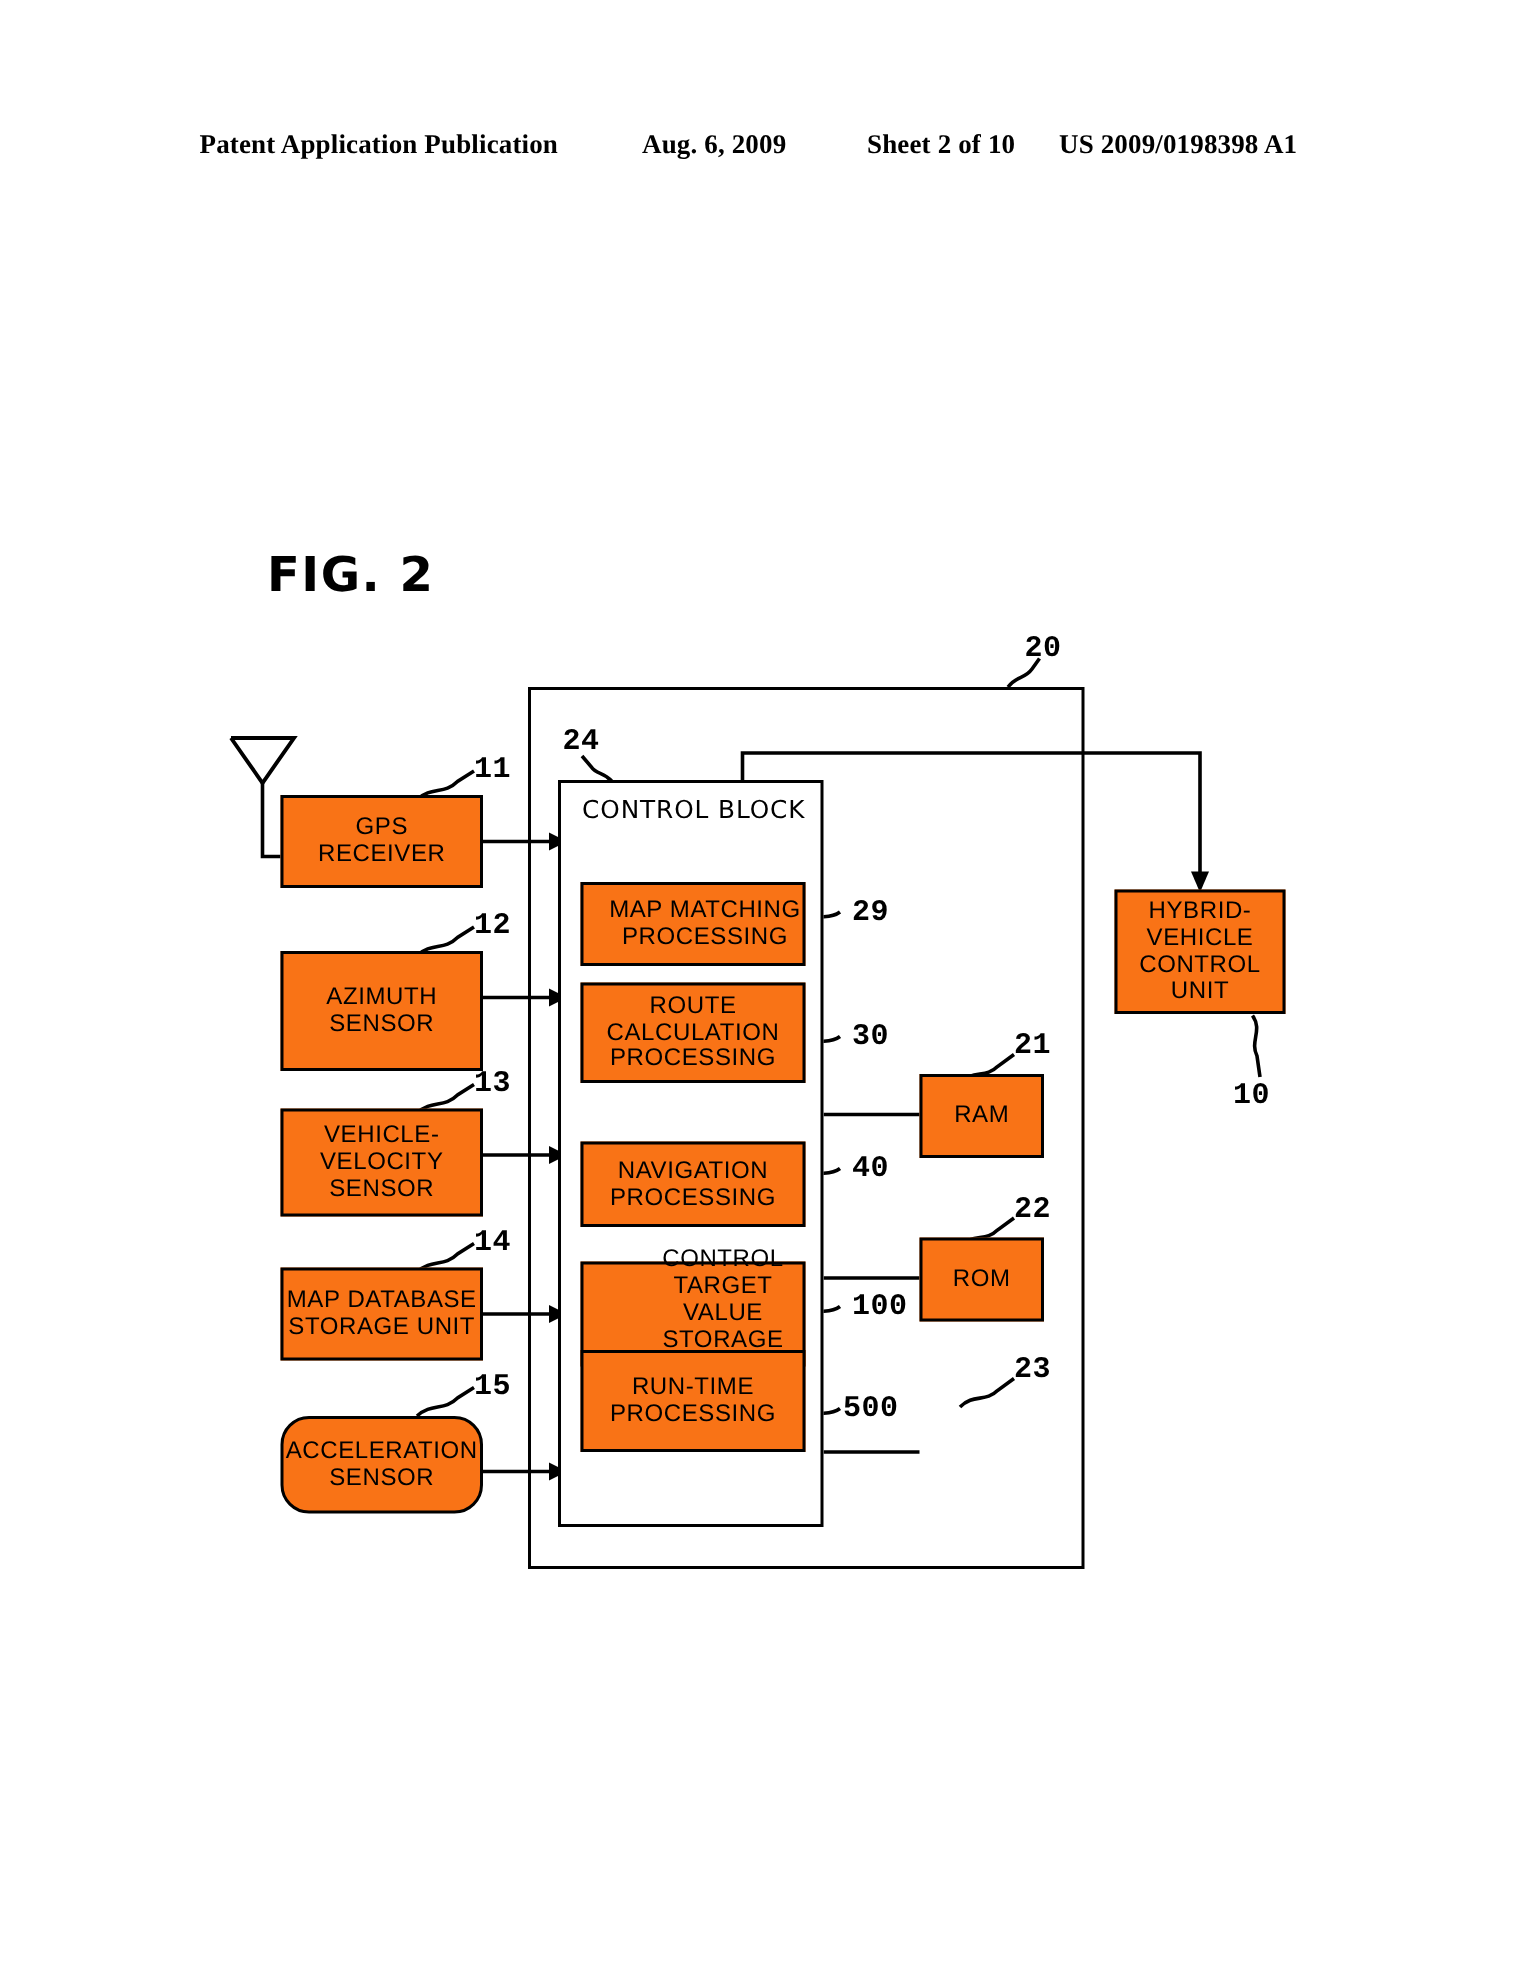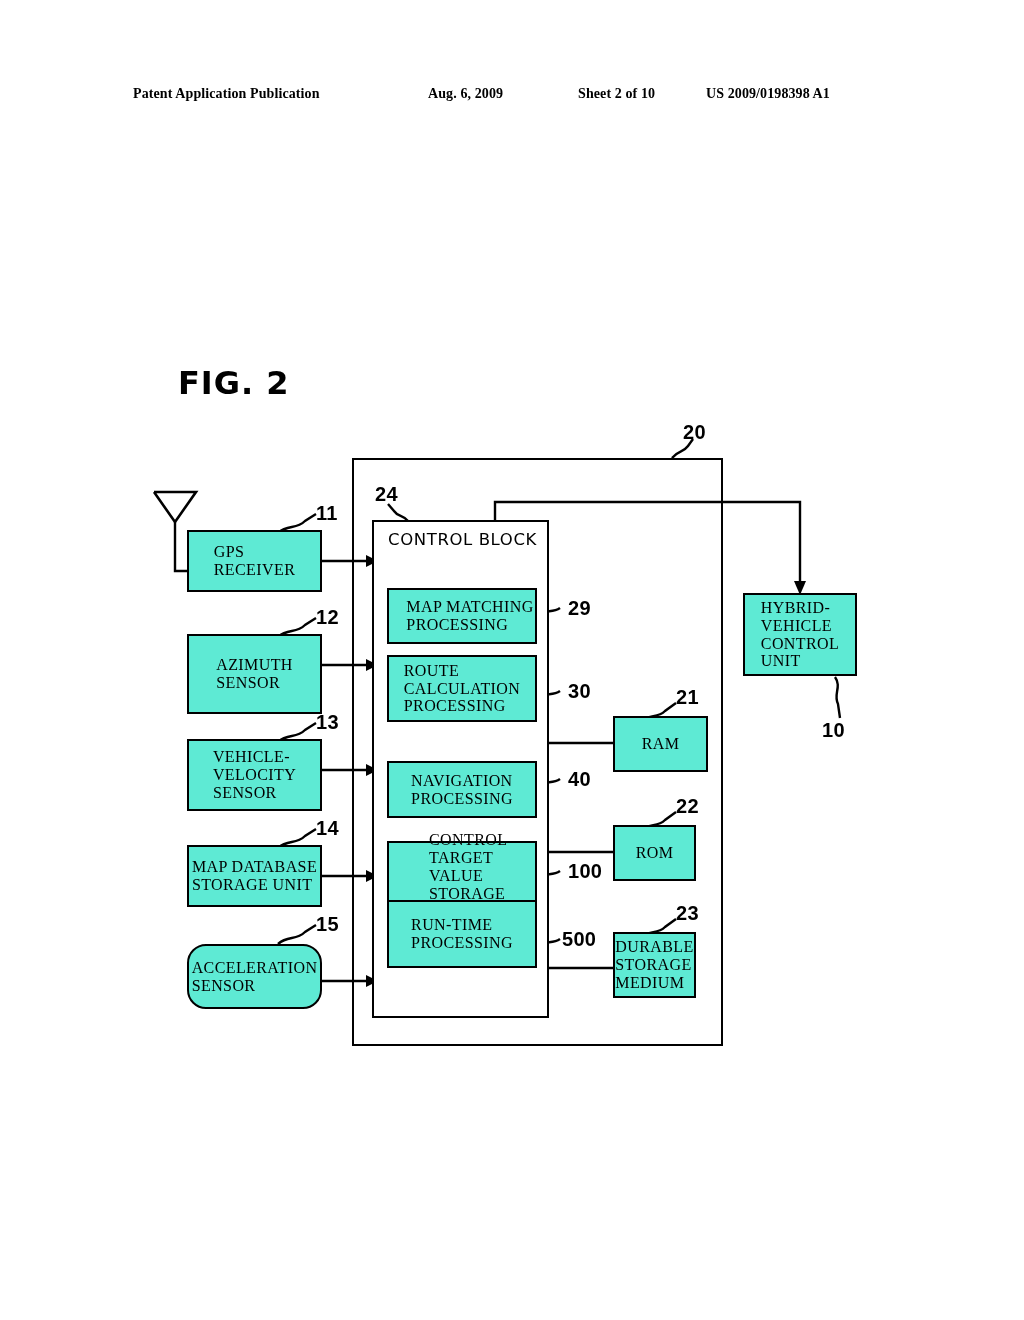--- a/index.html
+++ b/index.html
@@ -18,21 +18,21 @@
 
   
   #page-header {
     position: absolute;
     left: 0;
     top: 86px;
     width: 1024px;
     height: 26px;
     font-family: "Liberation Serif", serif;
     font-weight: bold;
-    font-size: 14px;
+    font-size: 18px;
     letter-spacing: 0.1px;
     white-space: nowrap;
     text-align: right;
   }
   #page-header .hdr-pub   { position: absolute; left: 133px;  top: 0; }
   #page-header .hdr-date  { position: absolute; left: 428px;  top: 0; }
   #page-header .hdr-sheet { position: absolute; left: 578px;  top: 0; }
   #page-header .hdr-num   { position: absolute; left: 706px;  top: 0; }
 
   
@@ -54,25 +54,26 @@
     top: 0;
     width: 1024px;
     height: 1320px;
   }
 
   
   .dbox {
     position: absolute;
     box-sizing: border-box;
     border: 2.5px solid #000;
-    background: #5eead4;
+    background: #f97316;
     display: flex;
     align-items: center;
     justify-content: center;
-    font-family: Liberation Serif, serif;
+    text-align: center;
+    font-family: Liberation Sans, sans-serif;
     font-size: 16px;
     line-height: 1.12;
     letter-spacing: 0.4px;
     white-space: pre-line;
   }
   .dbox.thin { border-width: 2px; }
 
   
   #outer-box {
     position: absolute;
@@ -103,21 +104,21 @@
     width: 177px;
     text-align: center;
     font-family: "DejaVu Sans", sans-serif;
     font-size: 16.5px;
     letter-spacing: 0.6px;
   }
 
   
   .refnum {
     position: absolute;
-    font-family: Liberation Sans, sans-serif;
+    font-family: Liberation Mono, monospace;
     font-weight: bold;
     font-size: 20px;
     letter-spacing: 0.3px;
   }
 
   
   #lines {
     position: absolute;
     left: 0;
     top: 0;
@@ -241,29 +242,26 @@
 
   <div class="dbox thin" style="left:387px; top:841px; width:150px; height:70px;padding-left:40px;">CONTROL TARGET
 VALUE STORAGE
 PROCESSING</div>
   <div class="refnum" style="left:568px; top:860px;">100</div>
 
   <div class="dbox thin" style="left:387px; top:900px; width:150px; height:68px;">RUN-TIME
 PROCESSING</div>
   <div class="refnum" style="left:562px; top:928px;">500</div>
 
-  <div class="dbox" style="left:613px; top:716px; width:95px; height:56px;">RAM</div>
+  <div class="dbox" style="left:613px; top:716px; width:83px; height:56px;">RAM</div>
   <div class="refnum" style="left:676px; top:686px;">21</div>
 
   <div class="dbox" style="left:613px; top:825px; width:83px; height:56px;">ROM</div>
   <div class="refnum" style="left:676px; top:795px;">22</div>
 
-  <div class="dbox" style="left:613px; top:932px; width:83px; height:66px;">DURABLE
-STORAGE
-MEDIUM</div>
   <div class="refnum" style="left:676px; top:902px;">23</div>
 
   <div class="dbox" style="left:743px; top:593px; width:114px; height:83px;">HYBRID-
 VEHICLE
 CONTROL
 UNIT</div>
   <div class="refnum" style="left:822px; top:719px;">10</div>
 
 </div>
 

